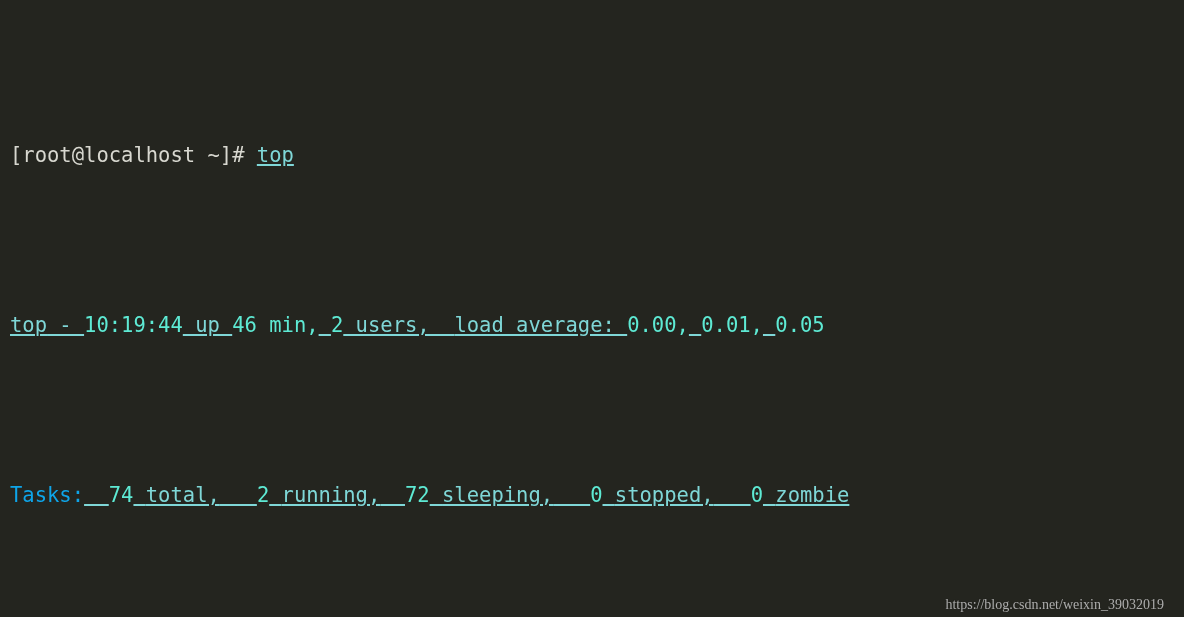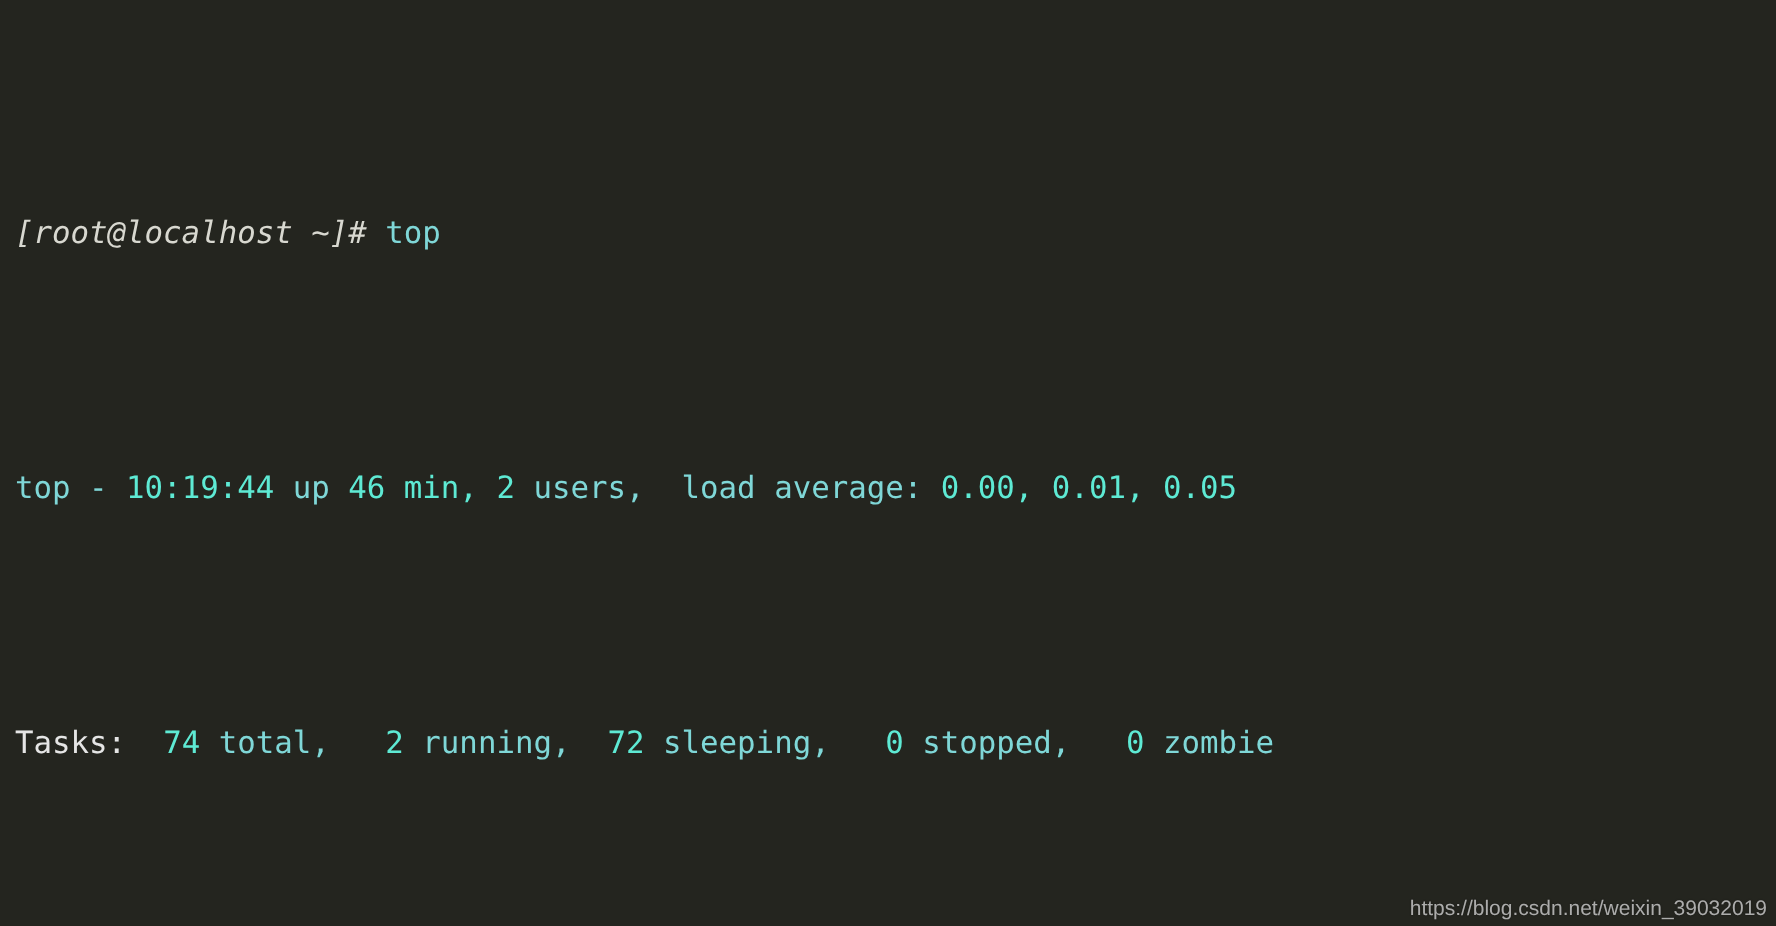--- a/index.html
+++ b/index.html
@@ -22,30 +22,30 @@
   }
   #screen {
     padding: 2px 0 0 10px;
     white-space: pre;
   }
   .line {
     height: 34px;
     white-space: pre;
   }
   
-  .c-prompt  { color: #d8d8d0; font-style: italic; }
-  .c-cyan    { color: #7fd7d7; }
+  .c-prompt  { color: #d8d8d0; }
+  .c-cyan    { color: #7fd7d7; text-decoration: underline; }
   .c-purple  { color: #5eead4; }
-  .c-olive   { color: #e5e5e5; }
+  .c-olive   { color: #0ea5e9; }
 
   .watermark {
     position: absolute;
-    right: 6px;
+    right: 20px;
     bottom: 4px;
-    font-family: Liberation Sans, sans-serif;
+    font-family: Liberation Serif, serif;
     font-size: 14px;
     line-height: 16px;
     color: rgba(232, 232, 232, 0.72);
     letter-spacing: 0px;
     white-space: pre;
     pointer-events: none;
     text-shadow: 0 0 1px rgba(0,0,0,0.6);
   }
 </style>
 </head>

